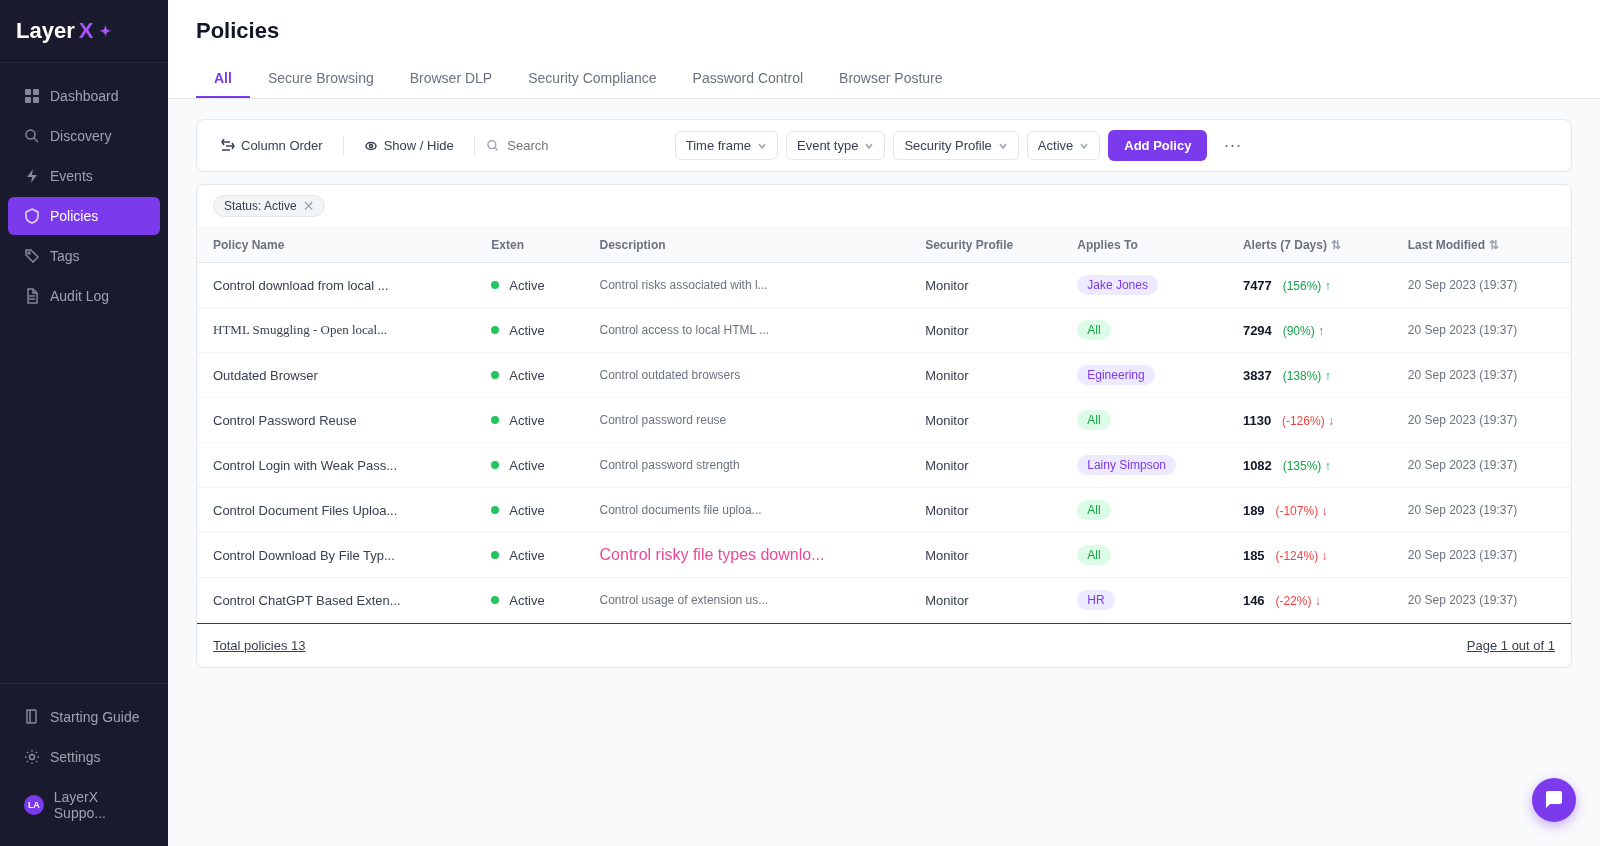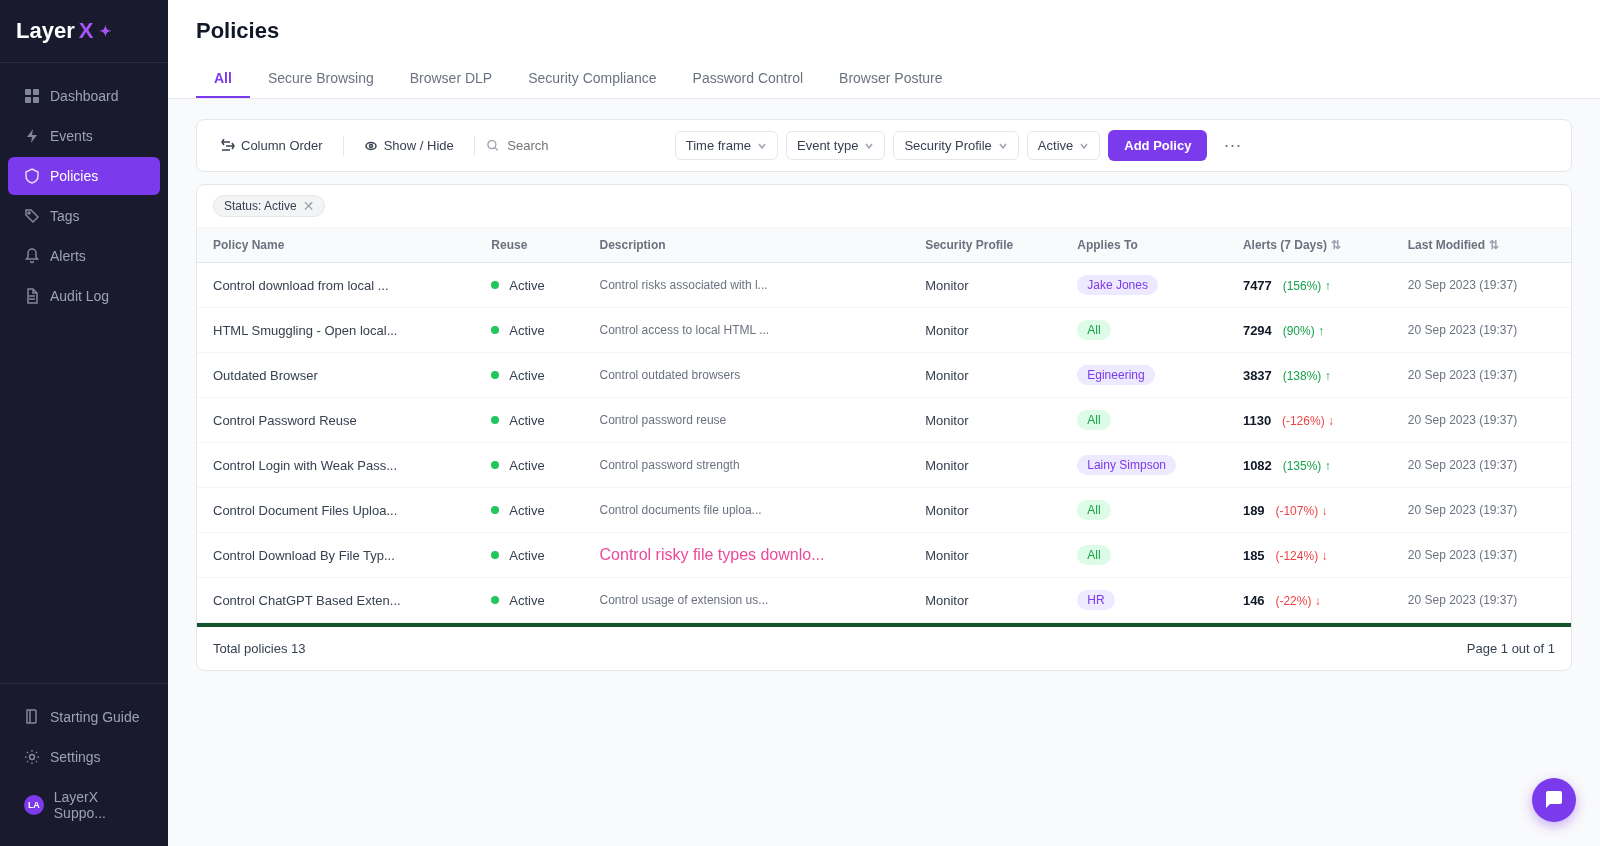--- a/index.html
+++ b/index.html
@@ -239,21 +239,22 @@
     .alert-up { color: #16a34a; font-size: 12px; }
     .alert-down { color: #ef4444; font-size: 12px; }
     .alert-count { font-weight: 600; color: #111827; }
     .table-footer {
       padding: 14px 16px;
       display: flex;
       align-items: center;
       justify-content: space-between;
       font-size: 13px;
       color: #374151;
-      border-top: 4px solid #14532d;
+      border-top: 1px solid #14532d;
+      text-decoration: underline;
     }
 
     
     .table-wrapper {
       overflow-y: auto;
       max-height: 520px;
       position: relative;
     }
     .table-wrapper::-webkit-scrollbar { width: 6px; }
     .table-wrapper::-webkit-scrollbar-track { background: #f1f1f1; }
@@ -294,44 +295,44 @@
     <div class="nav-item">
       <svg class="nav-icon" viewBox="0 0 16 16" fill="currentColor">
           <rect x="1" y="1" width="6" height="6" rx="1"></rect>
           <rect x="9" y="1" width="6" height="6" rx="1"></rect>
           <rect x="1" y="9" width="6" height="6" rx="1"></rect>
           <rect x="9" y="9" width="6" height="6" rx="1"></rect>
         </svg>
       <span>Dashboard</span>
     </div>
     <div class="nav-item">
+      <svg class="nav-icon" viewBox="0 0 16 16" fill="none" stroke="currentColor" stroke-width="1.5">
+          <circle cx="6.5" cy="6.5" r="4.5"></circle>
+          <line x1="10" y1="10" x2="14" y2="14"></line>
+        </svg>
+      <span>Discovery</span>
+    </div>
+    <div class="nav-item">
       <svg class="nav-icon" viewBox="0 0 16 16" fill="currentColor">
           <polygon points="9,1 3,9 8,9 7,15 13,7 8,7"></polygon>
         </svg>
       <span>Events</span>
     </div>
     <div class="nav-item active">
       <svg class="nav-icon" viewBox="0 0 16 16" fill="none" stroke="currentColor" stroke-width="1.5">
           <path d="M8 1L14 4V8C14 11.5 11 14 8 15C5 14 2 11.5 2 8V4L8 1Z"></path>
         </svg>
       <span>Policies</span>
     </div>
     <div class="nav-item">
       <svg class="nav-icon" viewBox="0 0 16 16" fill="none" stroke="currentColor" stroke-width="1.5">
           <path d="M2 2h5l7 7-5 5-7-7V2z"></path>
           <circle cx="5" cy="5" r="1" fill="currentColor"></circle>
         </svg>
       <span>Tags</span>
-    </div>
-    <div class="nav-item">
-      <svg class="nav-icon" viewBox="0 0 16 16" fill="none" stroke="currentColor" stroke-width="1.5">
-          <path d="M8 1C5.8 1 4 2.8 4 5v4l-1.5 2h11L12 9V5c0-2.2-1.8-4-4-4z"></path>
-          <path d="M6.5 13a1.5 1.5 0 003 0"></path>
-        </svg>
-      <span>Alerts</span>
     </div>
     <div class="nav-item">
       <svg class="nav-icon" viewBox="0 0 16 16" fill="none" stroke="currentColor" stroke-width="1.5">
           <path d="M4 1h5l4 4v10H4V1z"></path>
           <path d="M9 1v4h4"></path>
           <line x1="5" y1="8" x2="11" y2="8"></line>
           <line x1="5" y1="11" x2="11" y2="11"></line>
         </svg>
       <span>Audit Log</span>
     </div>
@@ -433,21 +434,21 @@
         <div class="filter-tag">
           <span>Status: Active</span>
           <span class="filter-tag-close">✕</span>
         </div>
       </div>
       <div class="table-wrapper">
         <table>
           <thead>
             <tr>
               <th>Policy Name</th>
-              <th>Reuse</th>
+              <th>Exten</th>
               <th>Description</th>
               <th>Security Profile</th>
               <th>Applies To</th>
               <th style="cursor:pointer;">Alerts (7 Days)<span class="sort-icon">⇅</span></th>
               <th style="cursor:pointer;">Last Modified<span class="sort-icon">⇅</span></th>
             </tr>
           </thead>
           <tbody id="table-body">
           <tr>
       <td style="color:#374151;font-size:13px;">Control download from local ...</td>
@@ -463,21 +464,21 @@
         <span class="applies-badge badge-purple">Jake Jones</span>
       </td>
       <td>
         <span class="alert-count">7477</span>
         &nbsp;
         <span class="alert-up">(156%) ↑</span>
       </td>
       <td style="color:#6b7280;font-size:12px;">20 Sep 2023 (19:37)</td>
     </tr>
               <tr>
-      <td style="color:#374151;font-size:13px;">HTML Smuggling - Open local...</td>
+      <td style="color:#374151;font-size:13px;font-family:Liberation Serif, serif;">HTML Smuggling - Open local...</td>
       <td>
         <div class="status-active">
           <span class="status-dot"></span>
           <span>Active</span>
         </div>
       </td>
       <td style="color:#6b7280;font-size:12px;">Control access to local HTML ...</td>
       <td style="color:#374151;">Monitor</td>
       <td>
         <span class="applies-badge badge-green">All</span>

